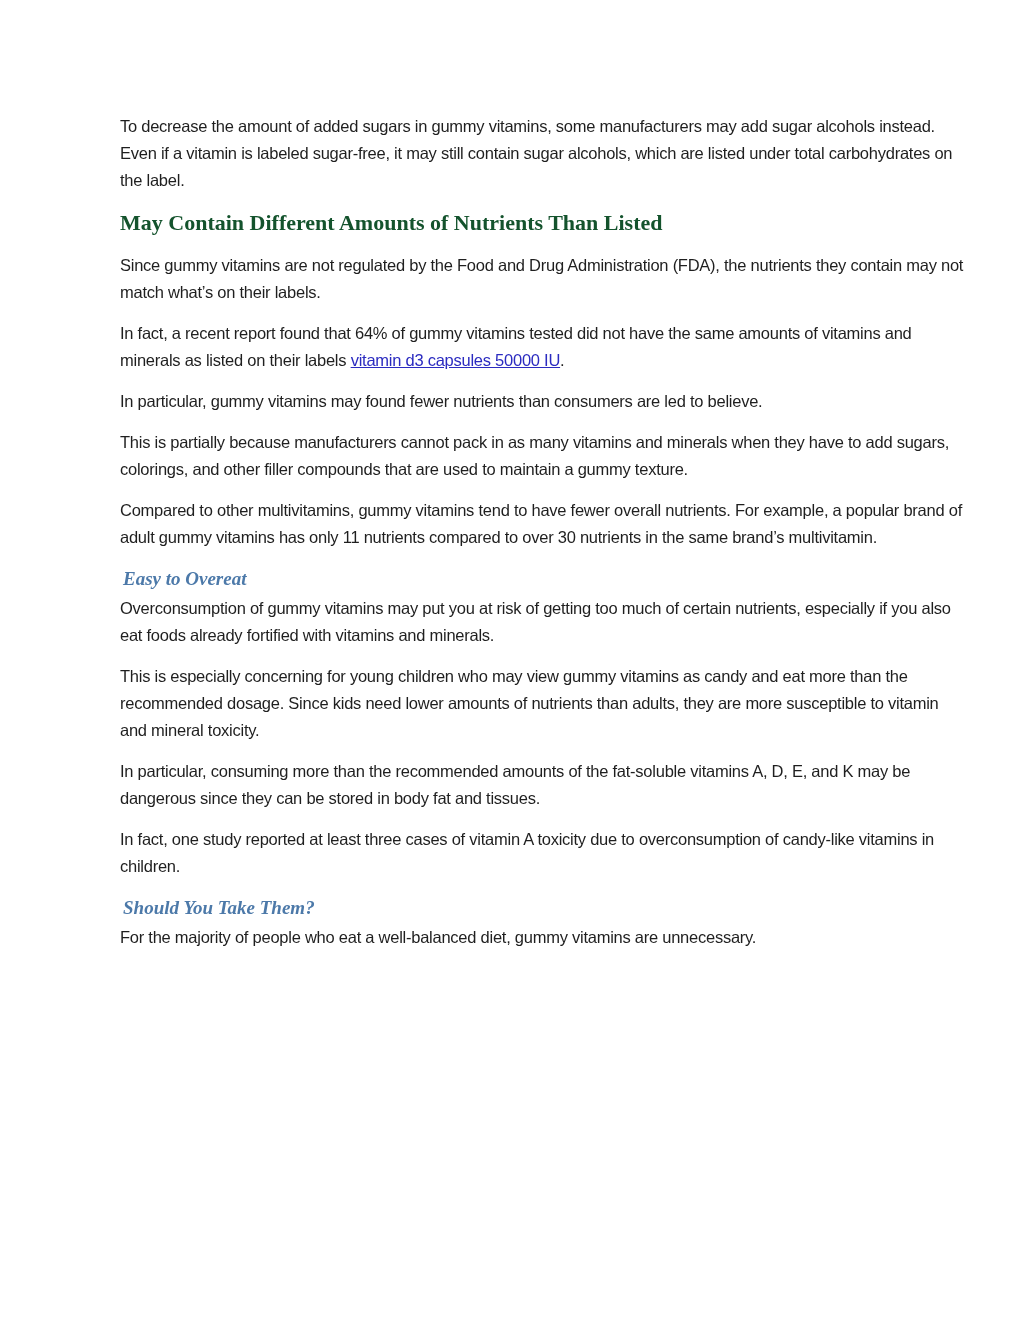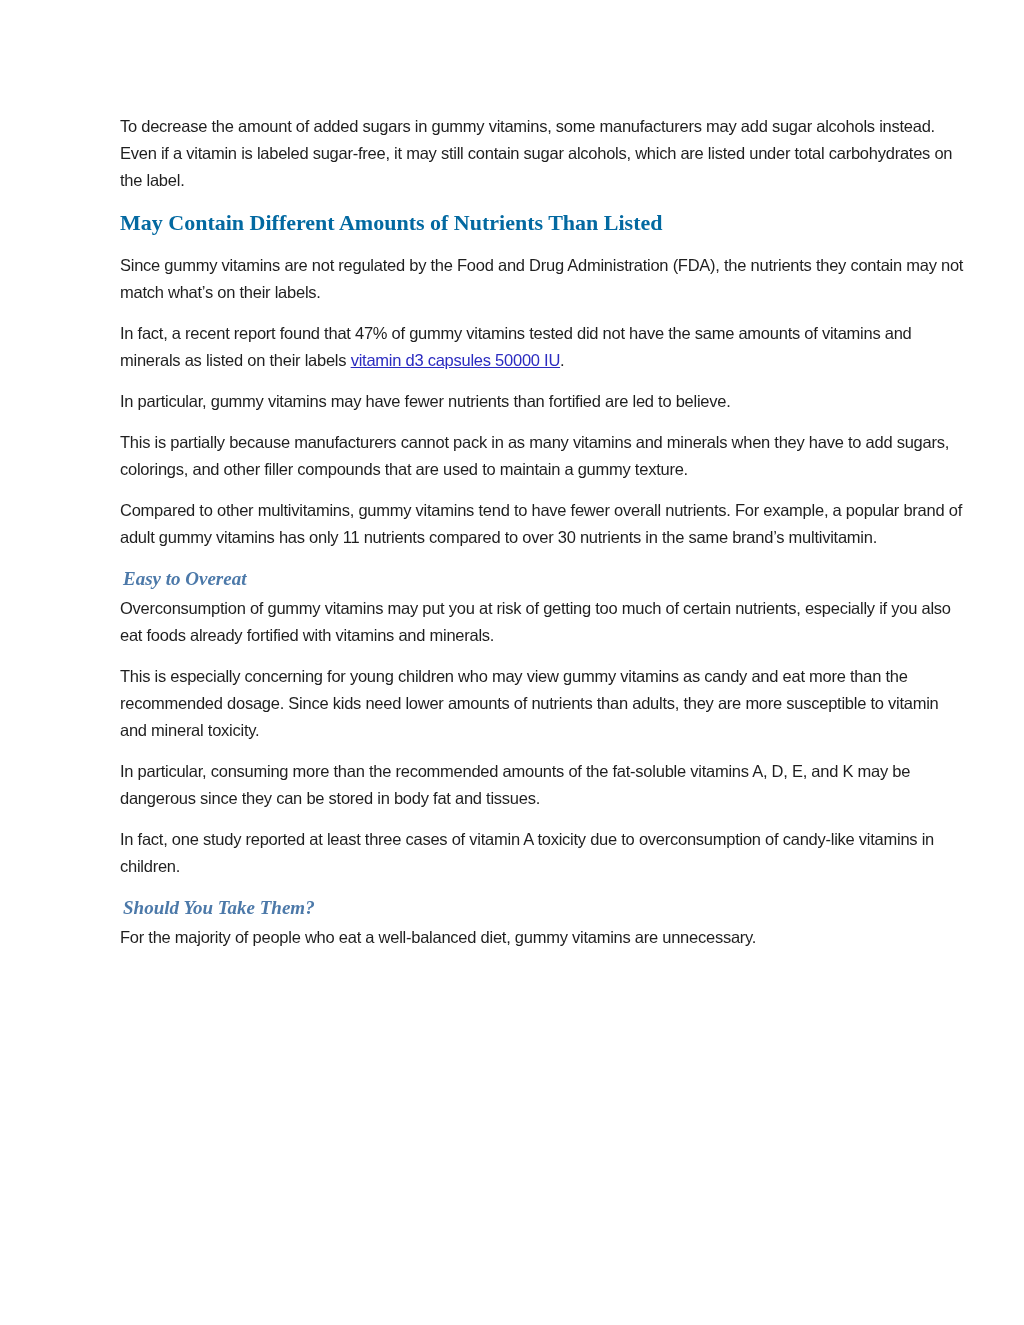--- a/index.html
+++ b/index.html
@@ -21,21 +21,21 @@
     line-height: 27px;
     letter-spacing: -0.25px;
     color: #1f1f1f;
     margin: 0 0 14px 0;
   }
   .section-heading {
     font-family: "Liberation Serif", serif;
     font-weight: bold;
     font-size: 22px;
     line-height: 30px;
-    color: #0369a1;
+    color: #14532d;
     margin: 8px 0 14px 0;
   }
   .sub-heading {
     font-family: "Liberation Serif", serif;
     font-weight: bold;
     font-style: italic;
     font-size: 19px;
     line-height: 27px;
     color: #4C79A9;
     margin: 3px;
@@ -50,23 +50,23 @@
 <body>
 
 <div class="page">
 
   <p class="body-text">To decrease the amount of added sugars in gummy vitamins, some manufacturers may add sugar alcohols instead. Even if a vitamin is labeled sugar-free, it may still contain sugar alcohols, which are listed under total carbohydrates on the label.</p>
 
   <h2 class="section-heading">May Contain Different Amounts of Nutrients Than Listed</h2>
 
   <p class="body-text">Since gummy vitamins are not regulated by the Food and Drug Administration (FDA), the nutrients they contain may not match what’s on their labels.</p>
 
-  <p class="body-text"><span>In fact, a recent report found that 47% of gummy vitamins tested did not have the same amounts of vitamins and minerals as listed on their labels </span><a class="doc-link" href="#">vitamin d3 capsules 50000 IU</a><span>.</span></p>
+  <p class="body-text"><span>In fact, a recent report found that 64% of gummy vitamins tested did not have the same amounts of vitamins and minerals as listed on their labels </span><a class="doc-link" href="#">vitamin d3 capsules 50000 IU</a><span>.</span></p>
 
-  <p class="body-text">In particular, gummy vitamins may have fewer nutrients than fortified are led to believe.</p>
+  <p class="body-text">In particular, gummy vitamins may found fewer nutrients than consumers are led to believe.</p>
   <p class="body-text">This is partially because manufacturers cannot pack in as many vitamins and minerals when they have to add sugars, colorings, and other filler compounds that are used to maintain a gummy texture.</p>
   <p class="body-text">Compared to other multivitamins, gummy vitamins tend to have fewer overall nutrients. For example, a popular brand of adult gummy vitamins has only 11 nutrients compared to over 30 nutrients in the same brand’s multivitamin.</p>
 
   <h3 class="sub-heading">Easy to Overeat</h3>
   <p class="body-text">Overconsumption of gummy vitamins may put you at risk of getting too much of certain nutrients, especially if you also eat foods already fortified with vitamins and minerals.</p>
   <p class="body-text">This is especially concerning for young children who may view gummy vitamins as candy and eat more than the recommended dosage. Since kids need lower amounts of nutrients than adults, they are more susceptible to vitamin and mineral toxicity.</p>
   <p class="body-text">In particular, consuming more than the recommended amounts of the fat-soluble vitamins A, D, E, and K may be dangerous since they can be stored in body fat and tissues.</p>
   <p class="body-text">In fact, one study reported at least three cases of vitamin A toxicity due to overconsumption of candy-like vitamins in children.</p>
 
   <h3 class="sub-heading">Should You Take Them?</h3>

